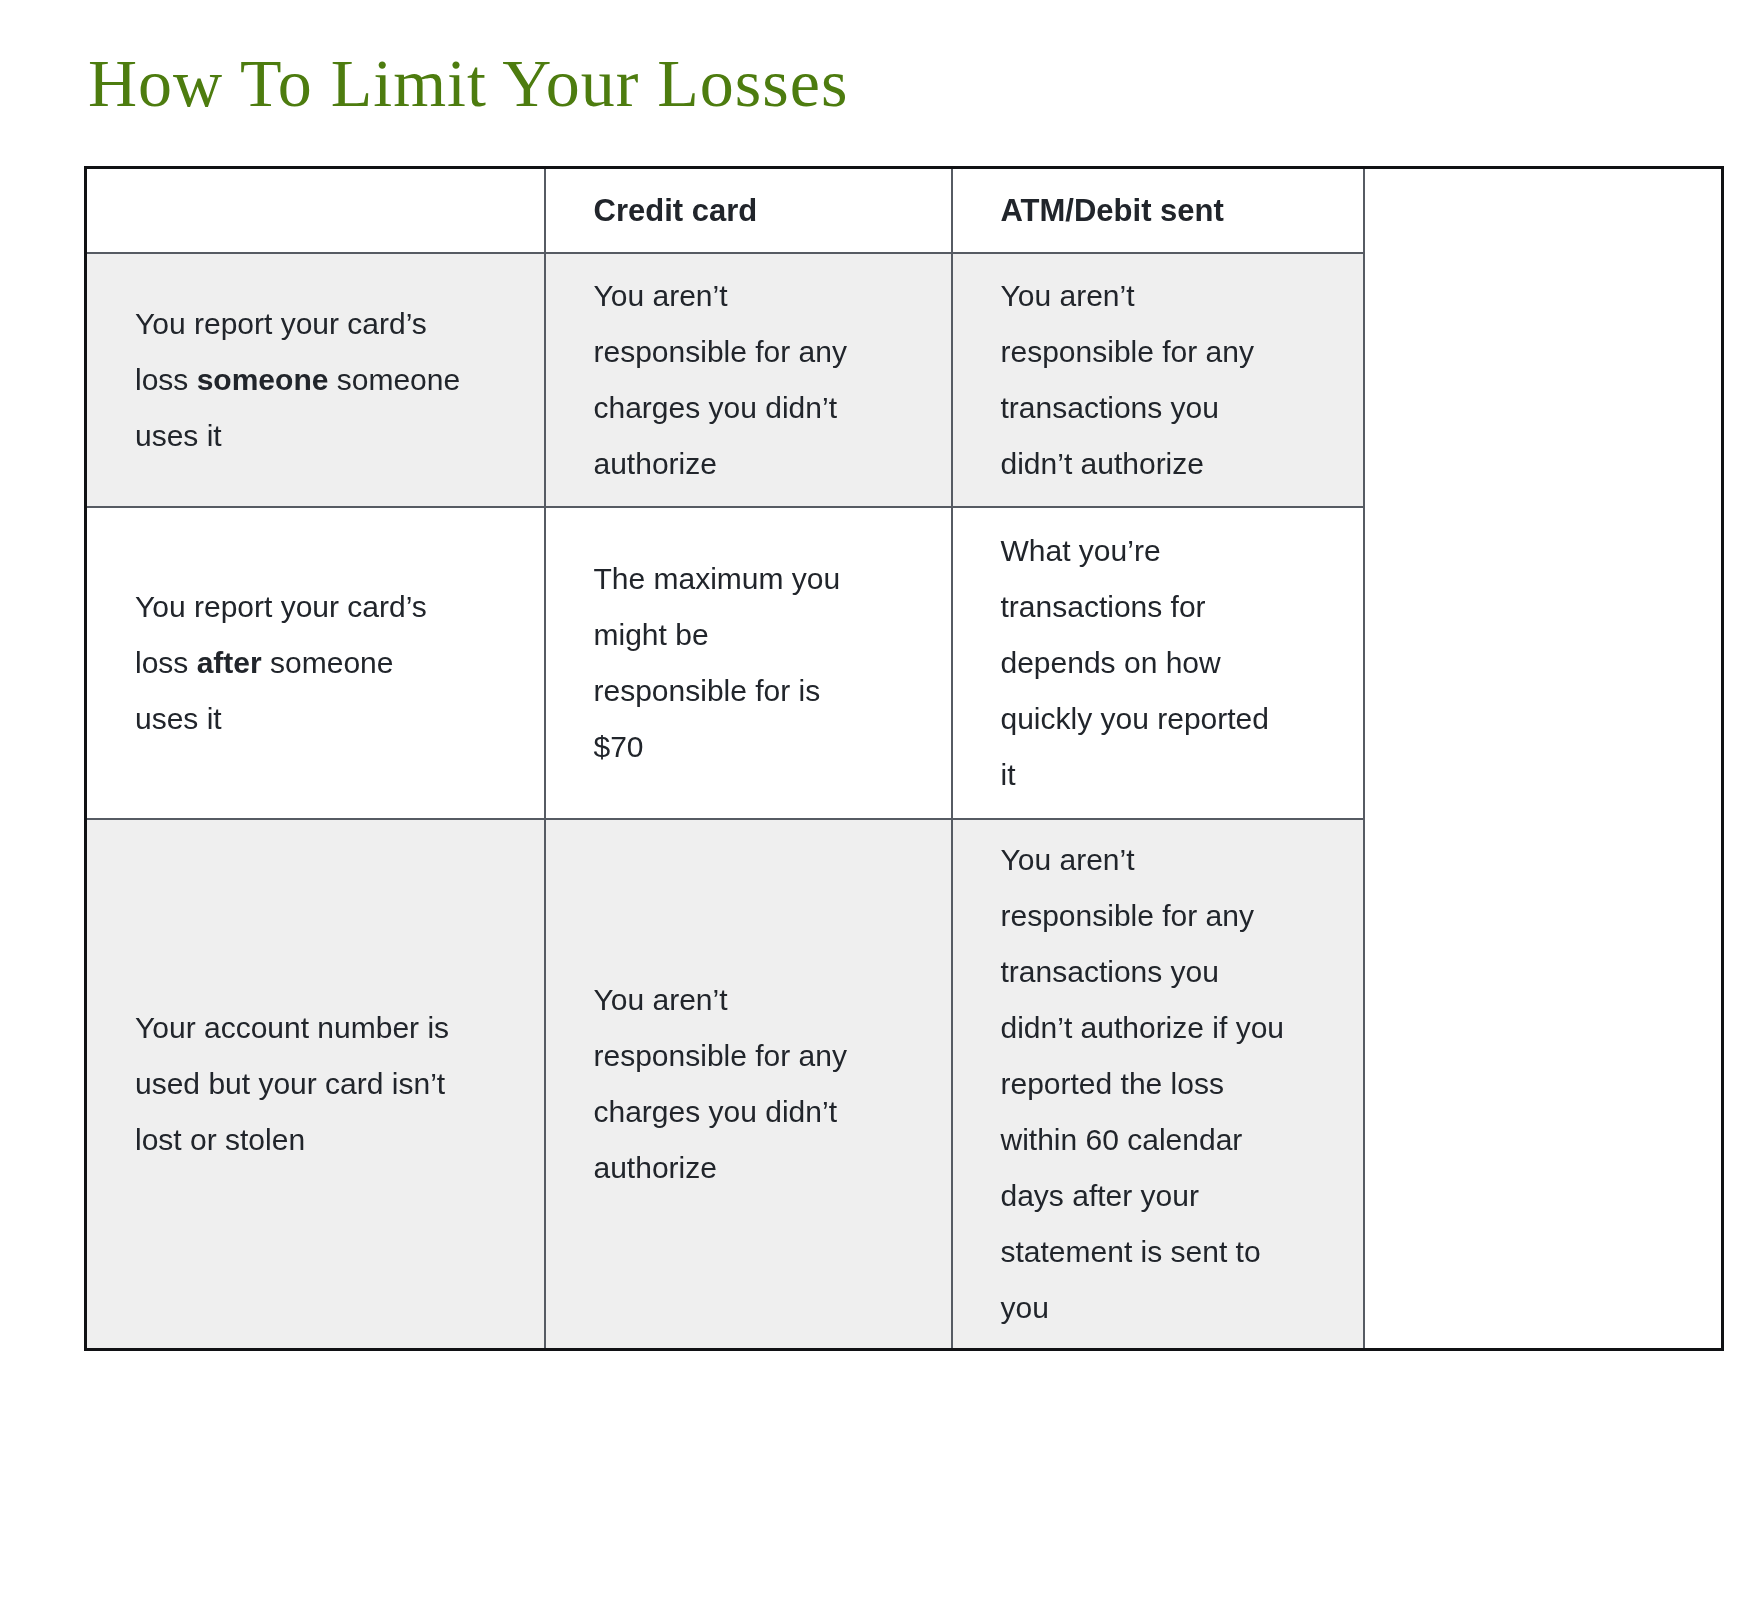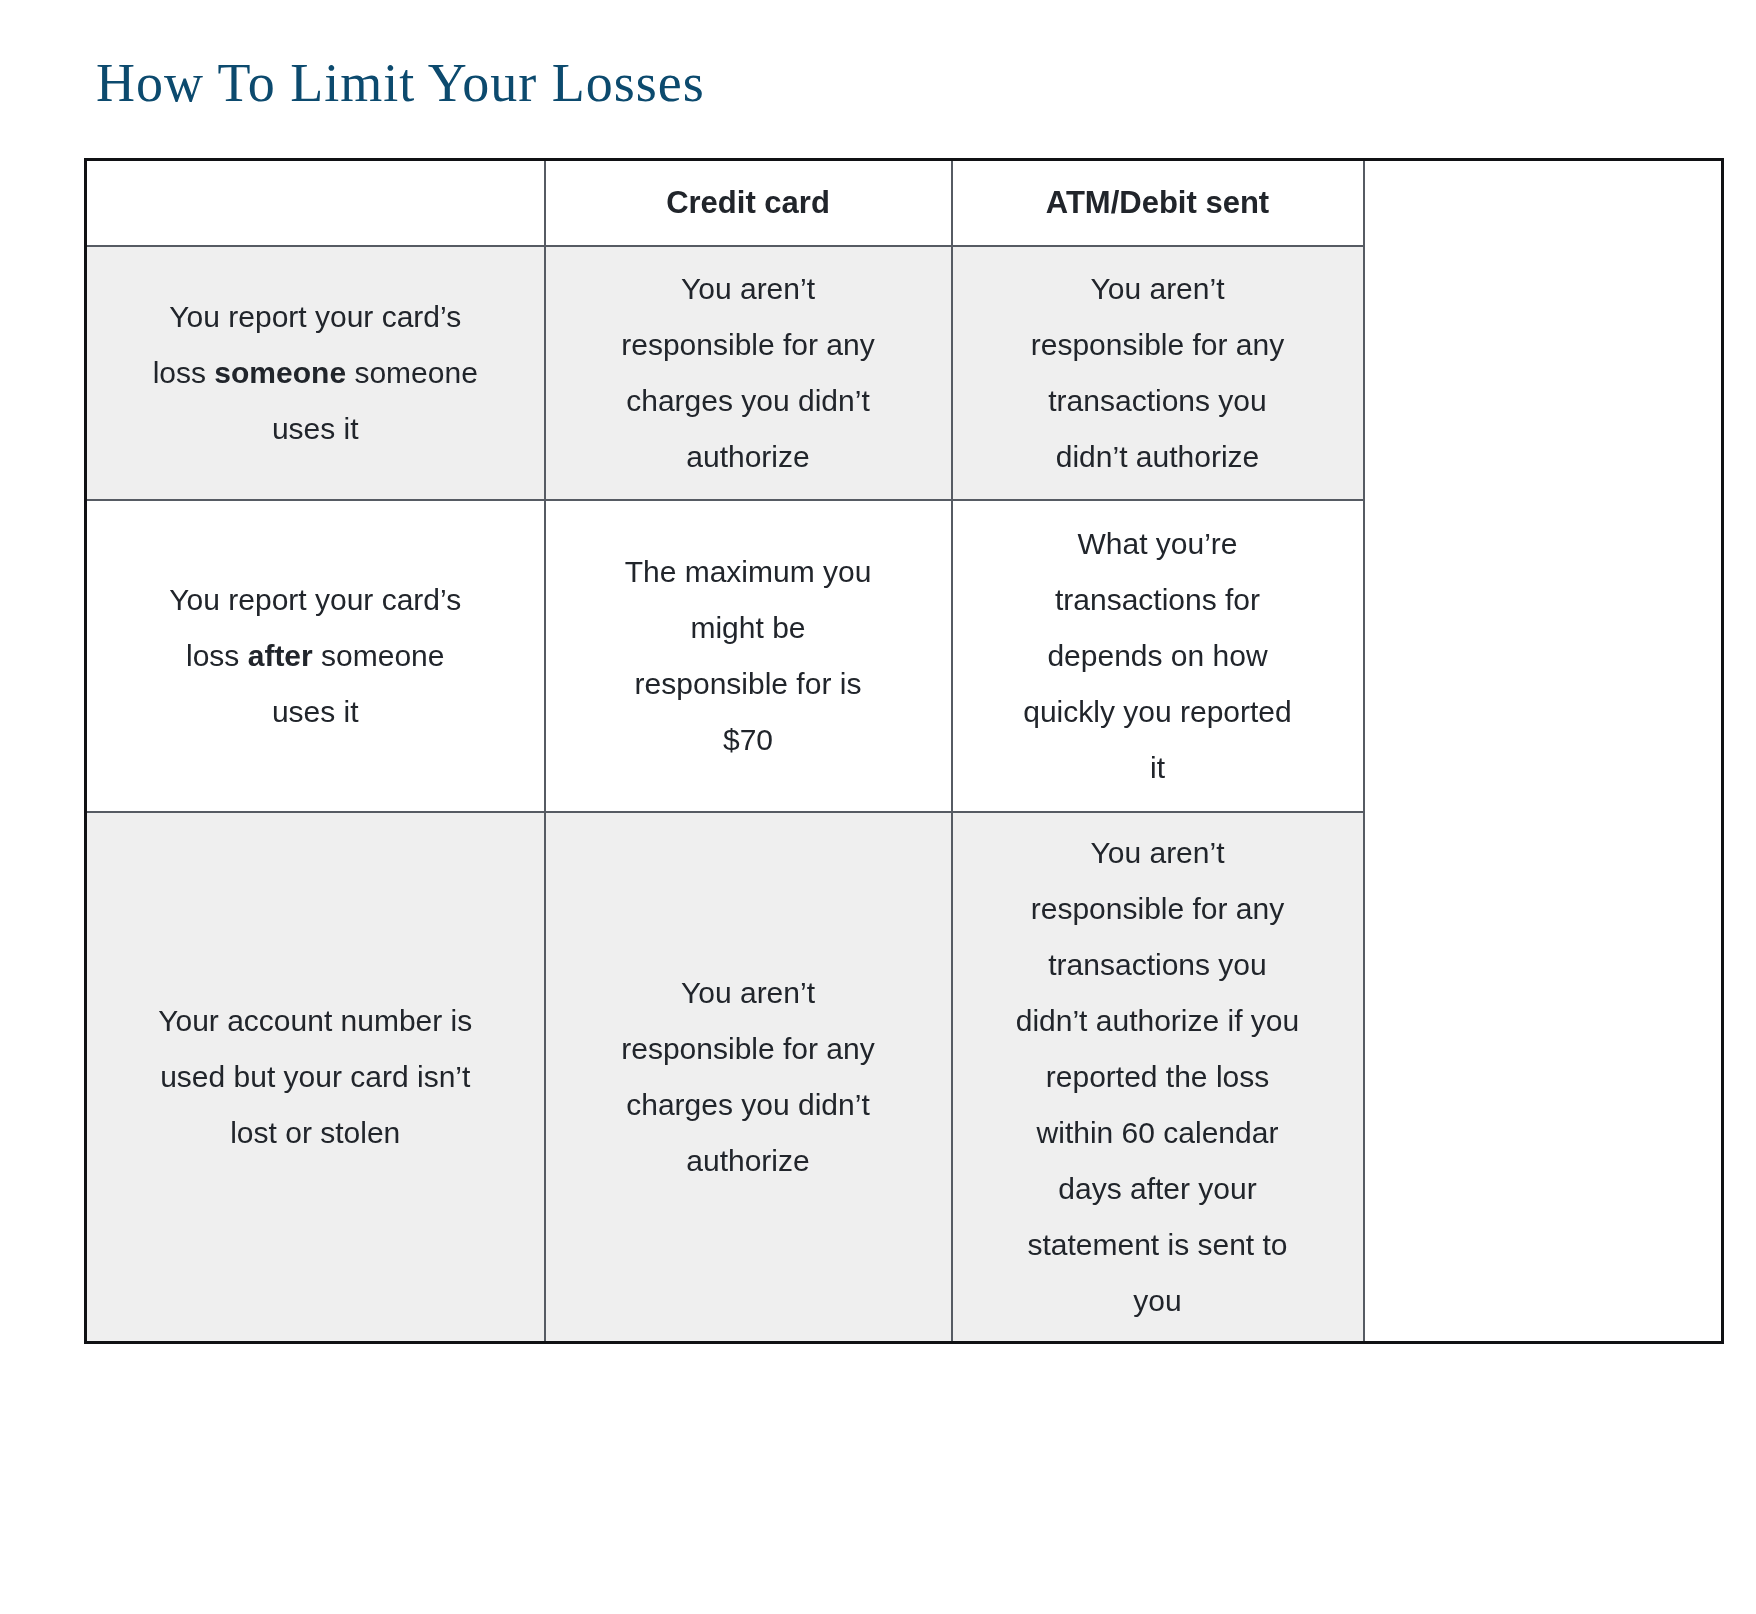--- a/index.html
+++ b/index.html
@@ -11,27 +11,27 @@
     width: 1756px;
     height: 1614px;
     font-family: "Liberation Sans", "DejaVu Sans", sans-serif;
     color: #21252b;
     overflow: hidden;
   }
   .content {
     padding: 42px 34px 0 84px;
   }
   h1.page-title {
-    margin: 12px;
+    margin: 4px;
     font-family: "Liberation Serif", "DejaVu Serif", serif;
     font-weight: 400;
-    font-size: 54px;
+    font-size: 68px;
     line-height: 1.1;
     letter-spacing: 1px;
-    color: #0c4a6e;
+    color: #4d7c0f;
   }
   p.intro {
     margin: 50px 0 0 0;
     font-size: 31px;
     line-height: 68px;
     color: #21252b;
     max-width: 1560px;
     white-space: pre-line;
   }
   table.liability {
@@ -41,21 +41,21 @@
     width: 1637px;
     border: 3px solid #101114;
     font-size: 30px;
     line-height: 56px;
     color: #21252b;
   }
   table.liability th,
   table.liability td {
     border: 2px solid #565b63;
     vertical-align: middle;
-    text-align: center;
+    text-align: left;
     padding: 12px 48px;
     white-space: pre-line;
     font-weight: 400;
     background: #ffffff;
   }
   table.liability th {
     font-weight: 700;
     font-size: 31px;
   }
   tr.header-row { height: 86px; }

